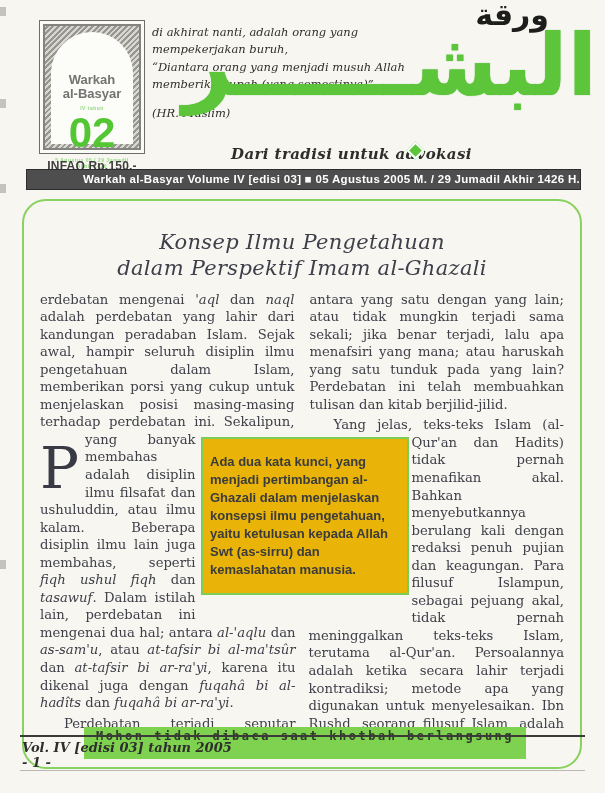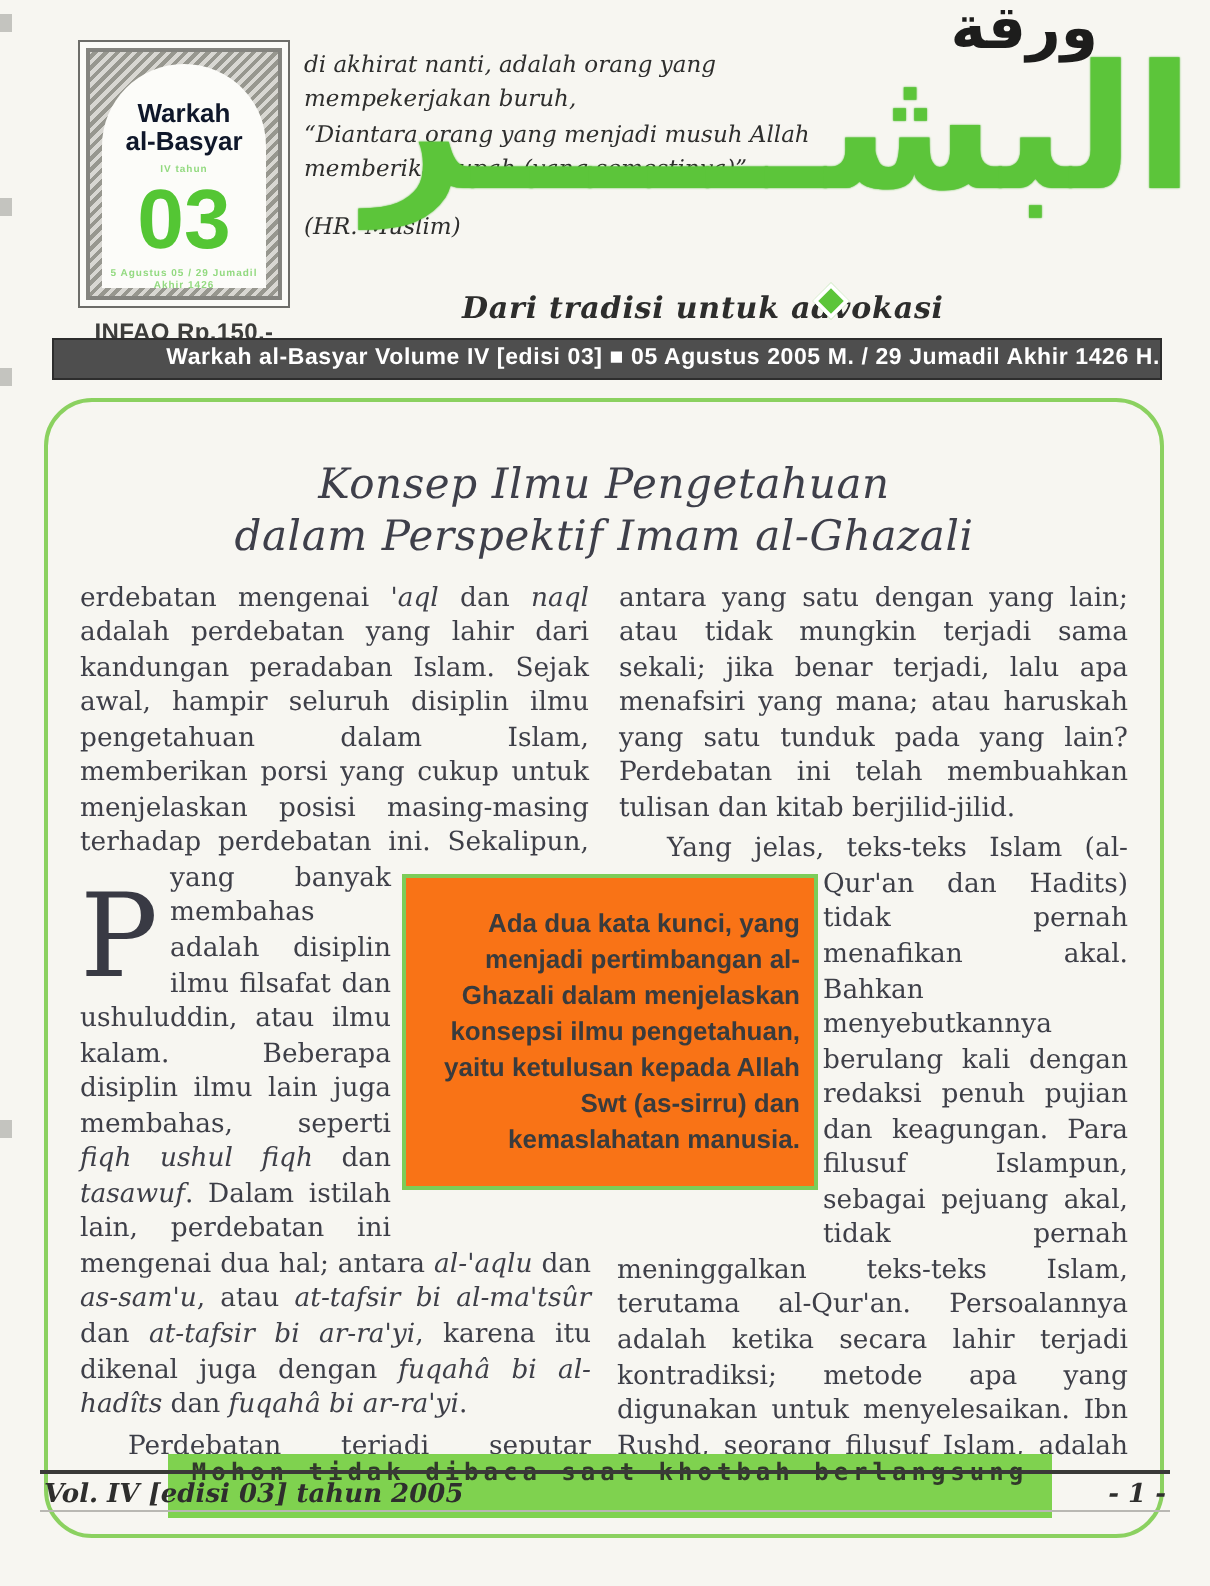--- a/index.html
+++ b/index.html
@@ -23,21 +23,21 @@
     box-shadow:inset 0 0 0 3px #fbfbf8, inset 0 0 0 5px #84847f;
     display:flex; align-items:flex-end; justify-content:center;
     padding:9px;
   }
   .logo-arch {
     width:82px; height:112px; background:#fcfcf9;
     border-radius:41px 41px 0 0;
     display:flex; flex-direction:column; align-items:center; justify-content:flex-start;
     padding-top:18px;
   }
-  .logo-name   { color:#0f172a; font:bold 13px/1.1 "Liberation Sans", sans-serif; }
+  .logo-name   { color:#737373; font:bold 13px/1.1 "Liberation Sans", sans-serif;margin-top:23px; }
   .logo-small  { color:#93da80; font:bold 5px "Liberation Sans", sans-serif; margin-top:3px; letter-spacing:.5px; }
   .logo-number { color:#54c634; font:bold 42px/1 "Liberation Sans", sans-serif; margin-top:1px; }
   .logo-infaq  { font:bold 12px "Liberation Sans", sans-serif; color:#3d3d3b; margin-top:5px; letter-spacing:.2px; }
 
   .hadits { position:absolute; left:152px; top:24px; width:272px;
     font:italic 11.5px/1.5 "DejaVu Serif", serif; color:#2e2e2d; }
   .hadits .src { margin-top:12px; }
 
   .arabic-warqah { position:absolute; right:56px; top:0; font:bold 30px/1 "DejaVu Sans", sans-serif; color:#1d1d1c; }
   .arabic-title { position:absolute; right:8px; top:22px; direction:rtl;
@@ -67,52 +67,52 @@
   .col p.indent { text-indent:24px; }
 
   .drop-cap { float:left; font:58px/0.8 "DejaVu Serif", serif; color:#393a44; padding:4px 6px 0 0; }
 
   .sp-r1 { float:right; width:1px;   height:150px; }
   .sp-r2 { float:right; clear:right; width:100px; height:172px; }
   .sp-l1 { float:left;  width:1px;   height:150px; }
   .sp-l2 { float:left;  clear:left;  width:103px; height:175px; }
 
   .pull-quote-box { position:absolute; left:177px; top:236px; width:208px;
-    background:#f97316; border:2px solid #7ccd58; padding:14px 7px;
-    font:bold 13px/1.38 "Liberation Sans", sans-serif; color:#393b3d; text-align:right; }
+    background:#eab308; border:2px solid #7ccd58; padding:14px 7px;
+    font:bold 13px/1.38 "Liberation Sans", sans-serif; color:#393b3d; text-align:left; }
 
   .notice-bar { position:absolute; left:60px; right:54px; bottom:8px; height:32px;
     background:#7fd24f; font:bold 12px/19px "DejaVu Sans Mono", monospace;
     letter-spacing:2.5px; color:#31392a; text-align:center; white-space:nowrap; overflow:hidden;margin-top:48px; }
 
   
   .footer { position:absolute; top:735px; left:20px; right:20px;
     border-top:2px solid #3a3a38; box-shadow:0 1px 0 #b9b8b3;
     display:flex; justify-content:space-between; padding:3px 2px 0;
-    font:italic bold 13px "DejaVu Serif", serif; color:#2e2e2d; }
+    font:italic bold 13px "DejaVu Serif", serif; color:#2e2e2d;flex-direction:column; }
 </style>
 </head>
 <body>
 
 <div class="binding-mark" style="top:7px;"></div>
 <div class="binding-mark" style="top:99px;"></div>
 <div class="binding-mark" style="top:184px;"></div>
 <div class="binding-mark" style="top:560px;"></div>
 
 <div class="header">
 
   <div class="logo-block">
     <div class="logo-frame">
       <div class="logo-arch">
         <div class="logo-name">
           <div>Warkah</div>
           <div>al-Basyar</div>
         </div>
         <div class="logo-small">IV tahun</div>
-        <div class="logo-number">03</div>
+        <div class="logo-number">02</div>
         <div class="logo-small">5 Agustus 05 / 29 Jumadil Akhir 1426</div>
       </div>
     </div>
     <div class="logo-infaq">INFAQ Rp.150,-</div>
   </div>
 
   <div class="hadits">
     <div>di akhirat nanti, adalah orang yang mempekerjakan buruh,</div>
     <div>“Diantara orang yang menjadi musuh Allah</div>
     <div>memberikan upah (yang semestinya)”</div>

